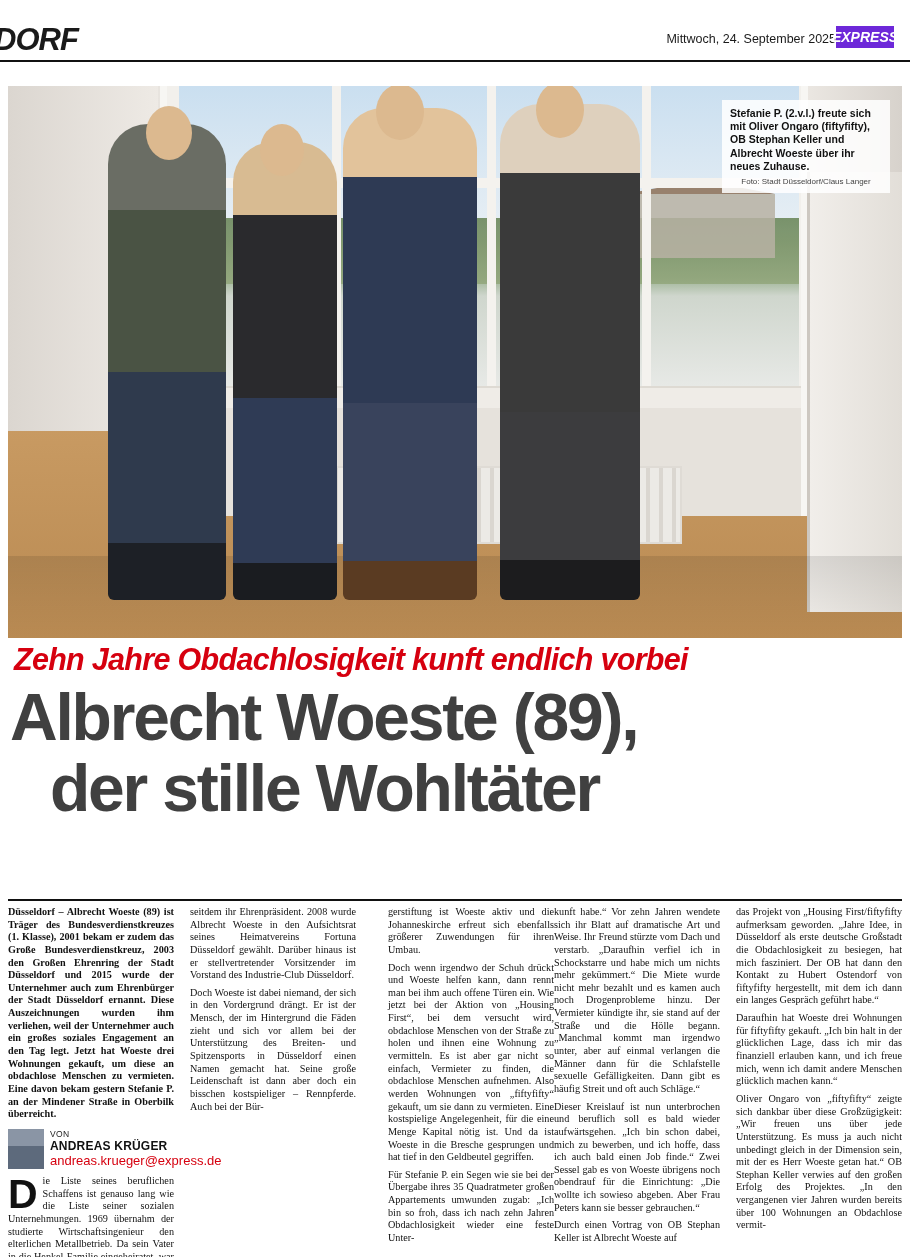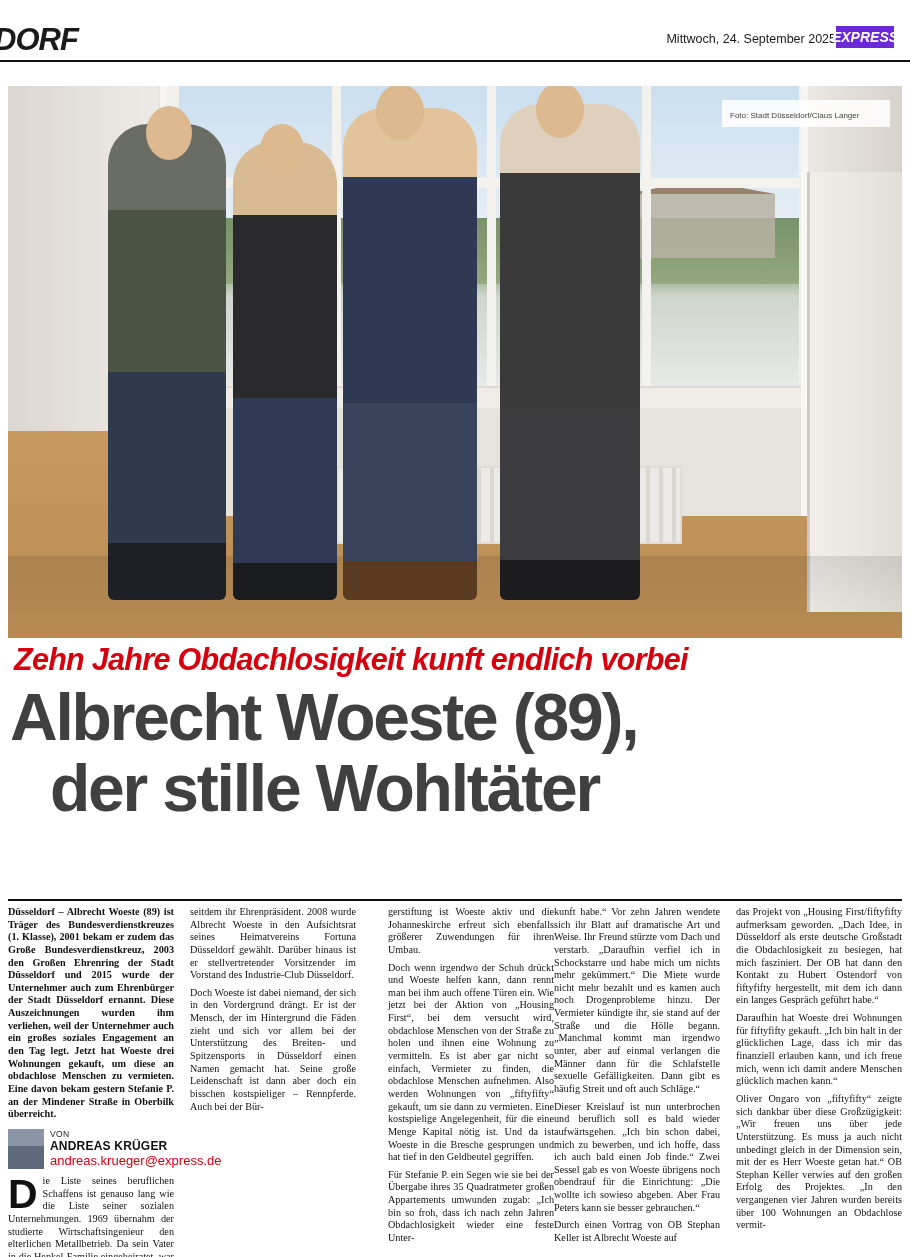--- a/index.html
+++ b/index.html
@@ -201,21 +201,21 @@
     font-size: 10.5px;
     line-height: 1.26;
     font-weight: bold;
     color: #111;
   }
   .caption-credit {
     margin-top: 4px;
     font-size: 8px;
     font-weight: normal;
     color: #444;
-    text-align: left;
+    text-align: center;
   }
 
   
   .kicker {
     position: absolute;
     left: 14px;
     top: 642px;
     width: 884px;
     font-family: "Liberation Sans", sans-serif;
     font-weight: bold;
@@ -358,20 +358,21 @@
       <div class="head" style="left:252px; bottom:462px; width:44px; height:52px;"></div>
 
       <div class="person p3"></div>
       <div class="head" style="left:368px; bottom:498px; width:48px; height:56px;"></div>
 
       <div class="person p4"></div>
       <div class="head" style="left:528px; bottom:500px; width:48px; height:56px;"></div>
     </div>
 
     <div class="caption-box">
+      <div>Stefanie P. (2.v.l.) freute sich mit Oliver Ongaro (fiftyfifty), OB Stephan Keller und Albrecht Woeste über ihr neues Zuhause.</div>
       <div class="caption-credit">Foto: Stadt Düsseldorf/Claus Langer</div>
     </div>
   </div>
 
   <div class="kicker">Zehn Jahre Obdachlosigkeit kunft endlich vorbei</div>
   <div class="headline">
     <span class="l1">Albrecht Woeste (89),</span>
     <span class="l2">der stille Wohltäter</span>
   </div>
   <div class="head-rule"></div>
@@ -402,19 +403,19 @@
       <p>Für Stefanie P. ein Segen wie sie bei der Übergabe ihres 35 Quadratmeter großen Appartements umwunden zugab: „Ich bin so froh, dass ich nach zehn Jahren Obdachlosigkeit wieder eine feste Unter-</p>
     </div>
 
     <div class="col c4">
       <p>kunft habe.“ Vor zehn Jahren wendete sich ihr Blatt auf dramatische Art und Weise. Ihr Freund stürzte vom Dach und verstarb. „Daraufhin verfiel ich in Schockstarre und habe mich um nichts mehr gekümmert.“ Die Miete wurde nicht mehr bezahlt und es kamen auch noch Drogenprobleme hinzu. Der Vermieter kündigte ihr, sie stand auf der Straße und die Hölle begann. „Manchmal kommt man irgendwo unter, aber auf einmal verlangen die Männer dann für die Schlafstelle sexuelle Gefälligkeiten. Dann gibt es häufig Streit und oft auch Schläge.“</p>
       <p>Dieser Kreislauf ist nun unterbrochen und beruflich soll es bald wieder aufwärtsgehen. „Ich bin schon dabei, mich zu bewerben, und ich hoffe, dass ich auch bald einen Job finde.“ Zwei Sessel gab es von Woeste übrigens noch obendrauf für die Einrichtung: „Die wollte ich sowieso abgeben. Aber Frau Peters kann sie besser gebrauchen.“</p>
       <p>Durch einen Vortrag von OB Stephan Keller ist Albrecht Woeste auf</p>
     </div>
 
     <div class="col c5">
-      <p>das Projekt von „Housing First/fiftyfifty aufmerksam geworden. „Dach Idee, in Düsseldorf als erste deutsche Großstadt die Obdachlosigkeit zu besiegen, hat mich fasziniert. Der OB hat dann den Kontakt zu Hubert Ostendorf von fiftyfifty hergestellt, mit dem ich dann ein langes Gespräch geführt habe.“</p>
+      <p>das Projekt von „Housing First/fiftyfifty aufmerksam geworden. „Jahre Idee, in Düsseldorf als erste deutsche Großstadt die Obdachlosigkeit zu besiegen, hat mich fasziniert. Der OB hat dann den Kontakt zu Hubert Ostendorf von fiftyfifty hergestellt, mit dem ich dann ein langes Gespräch geführt habe.“</p>
       <p>Daraufhin hat Woeste drei Wohnungen für fiftyfifty gekauft. „Ich bin halt in der glücklichen Lage, dass ich mir das finanziell erlauben kann, und ich freue mich, wenn ich damit andere Menschen glücklich machen kann.“</p>
       <p>Oliver Ongaro von „fiftyfifty“ zeigte sich dankbar über diese Großzügigkeit: „Wir freuen uns über jede Unterstützung. Es muss ja auch nicht unbedingt gleich in der Dimension sein, mit der es Herr Woeste getan hat.“ OB Stephan Keller verwies auf den großen Erfolg des Projektes. „In den vergangenen vier Jahren wurden bereits über 100 Wohnungen an Obdachlose vermit-</p>
     </div>
 
   </div>
 </div>
 
 </body></html>

